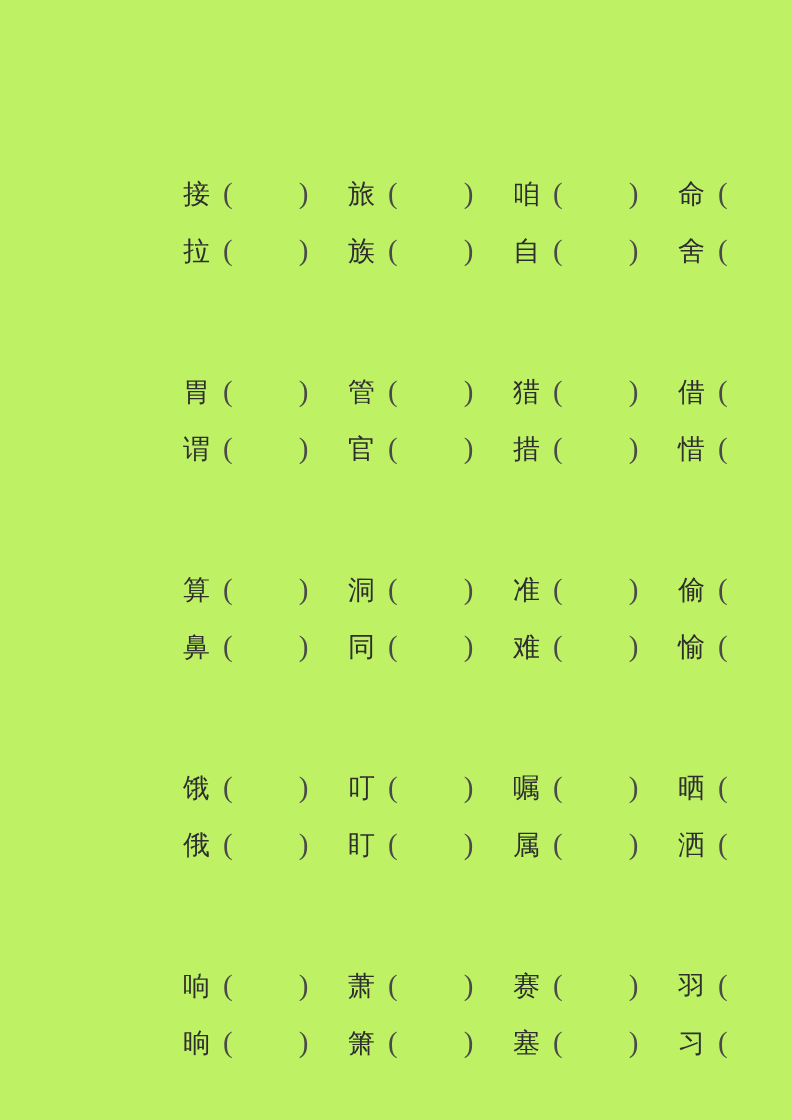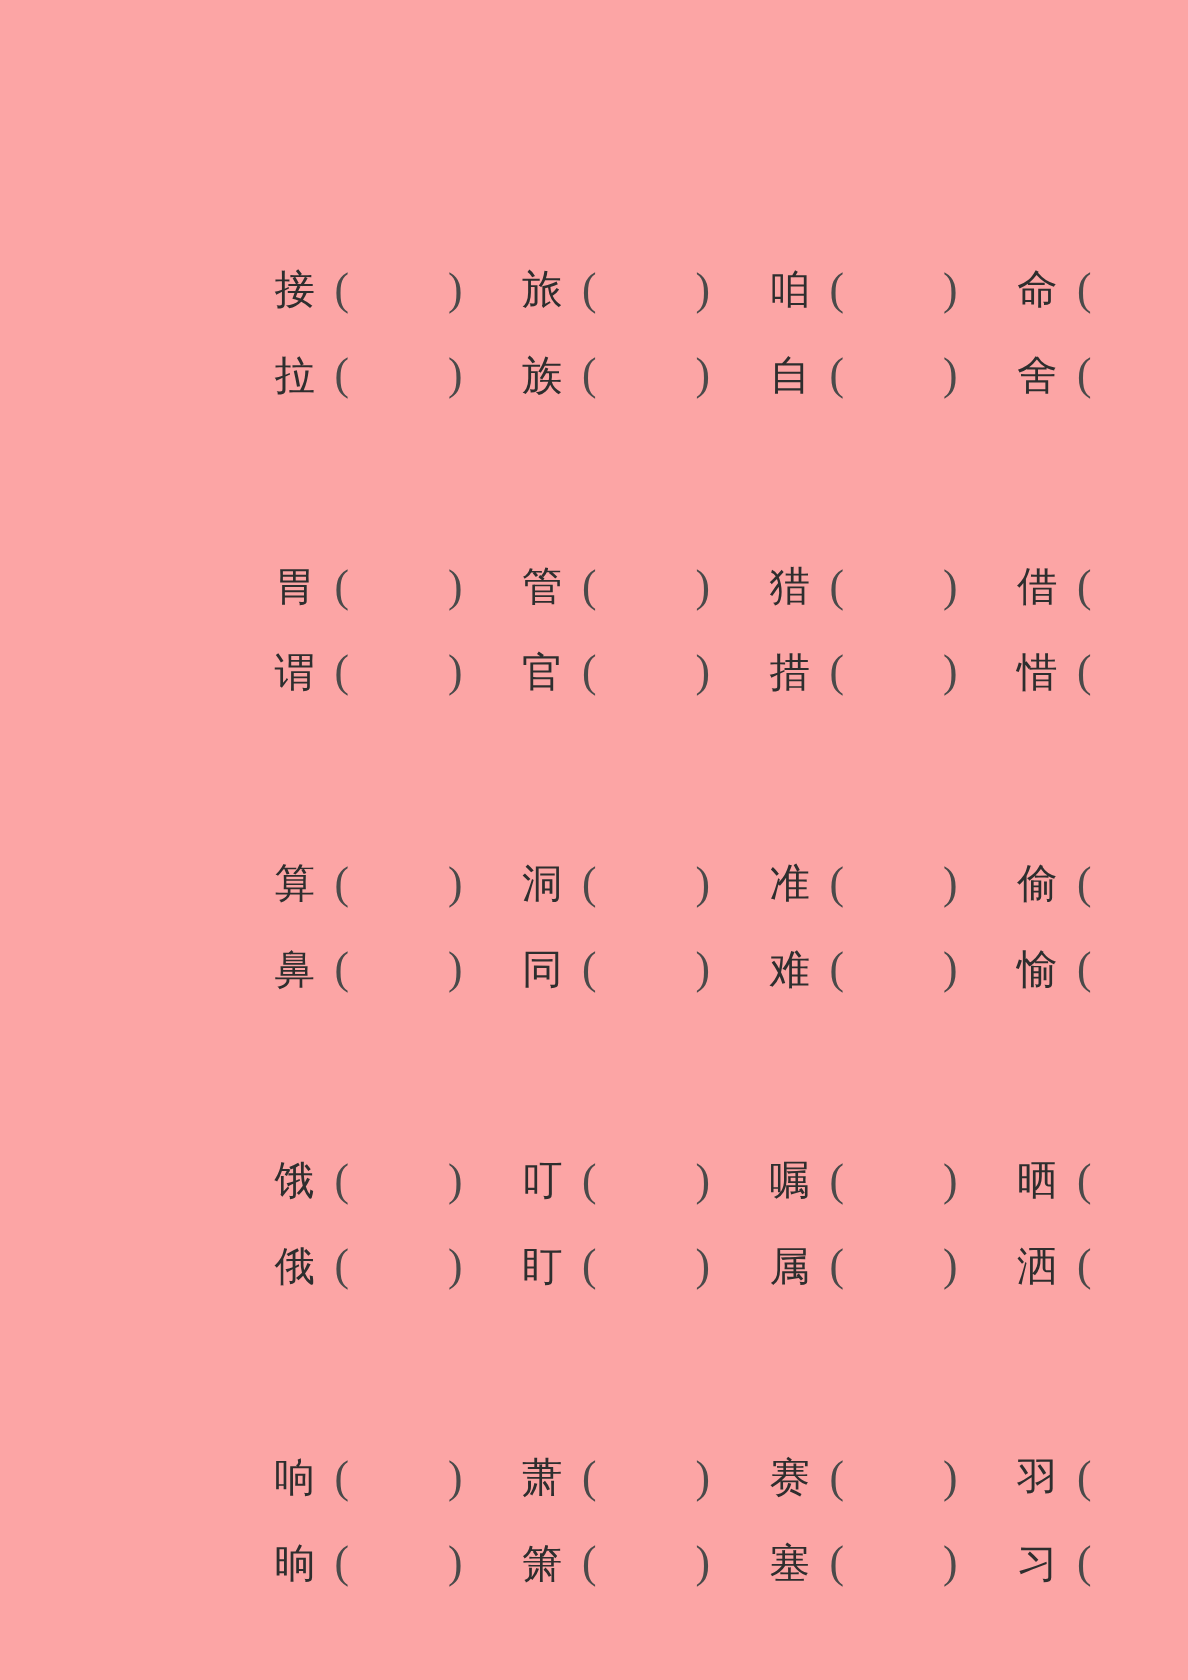--- a/index.html
+++ b/index.html
@@ -4,21 +4,21 @@
 <style>
   html, body {
     margin: 0;
     padding: 0;
     background: #ffffff;
   }
   .page {
     position: relative;
     width: 792px;
     height: 1120px;
-    background: #fca5a5;
+    background: #bef264;
     overflow: hidden;
     font-family: "Liberation Serif", "DejaVu Serif", serif;
     color: #2e2e2e;
   }
   .content {
     position: absolute;
     left: 183px;
     top: 165px;
   }
   .group {

